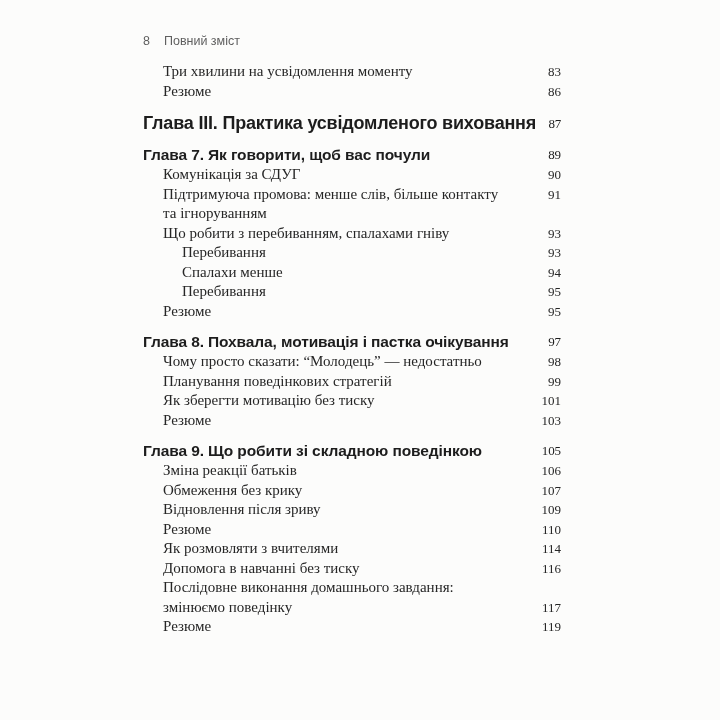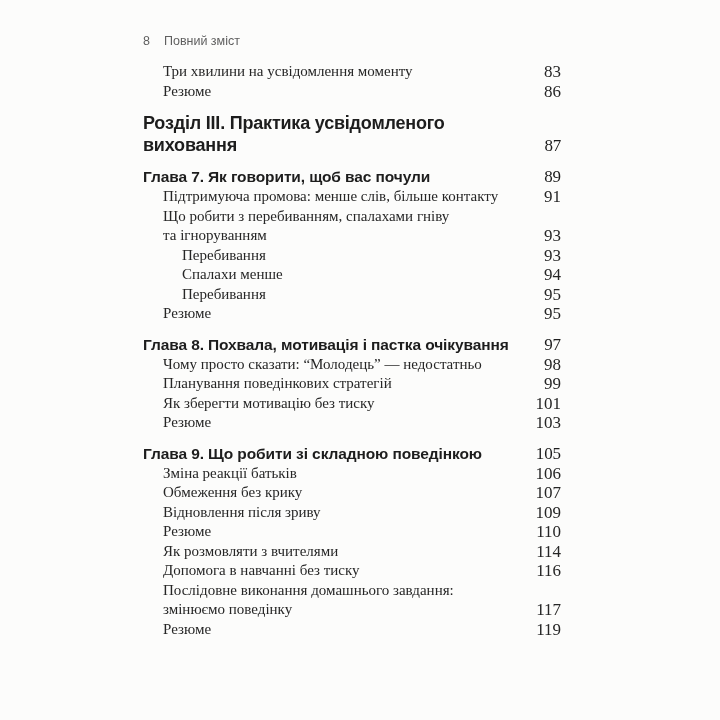--- a/index.html
+++ b/index.html
@@ -37,21 +37,21 @@
     align-items:flex-end;
     font-size:15px;
     line-height:19.5px;
     color:var(--ink);
   }
   .row .txt{flex:1 1 auto;}
   .row .pg{
     flex:0 0 auto;
     font-family:"Liberation Serif","DejaVu Serif",serif;
     font-weight:normal;
-    font-size:17px;
+    font-size:13px;
     line-height:19.5px;
     text-align:right;
     padding-left:12px;
   }
   .row.entry .txt{padding-left:20px;}
   .row.entry.lvl2 .txt{padding-left:39px;}
   .row.section{
     font-family:"Liberation Sans","DejaVu Sans",sans-serif;
     font-weight:bold;
     font-size:18px;
@@ -87,40 +87,46 @@
         <span class="pg">83</span>
       </div>
       <div class="row entry">
         <div class="txt">
           <div class="line">Резюме</div>
         </div>
         <span class="pg">86</span>
       </div>
       <div class="row section">
         <div class="txt">
-          <div class="line">Розділ III. Практика усвідомленого виховання</div>
+          <div class="line">Глава III. Практика усвідомленого виховання</div>
         </div>
         <span class="pg">87</span>
       </div>
       <div class="row chapter">
         <div class="txt">
           <div class="line">Глава 7. Як говорити, щоб вас почули</div>
         </div>
         <span class="pg">89</span>
       </div>
       <div class="row entry">
         <div class="txt">
+          <div class="line">Комунікація за СДУГ</div>
+        </div>
+        <span class="pg">90</span>
+      </div>
+      <div class="row entry">
+        <div class="txt">
           <div class="line">Підтримуюча промова: менше слів, більше контакту</div>
         </div>
         <span class="pg">91</span>
       </div>
       <div class="row entry">
         <div class="txt">
+          <div class="line">та ігноруванням</div>
           <div class="line">Що робити з перебиванням, спалахами гніву</div>
-          <div class="line">та ігноруванням</div>
         </div>
         <span class="pg">93</span>
       </div>
       <div class="row entry lvl2">
         <div class="txt">
           <div class="line">Перебивання</div>
         </div>
         <span class="pg">93</span>
       </div>
       <div class="row entry lvl2">

